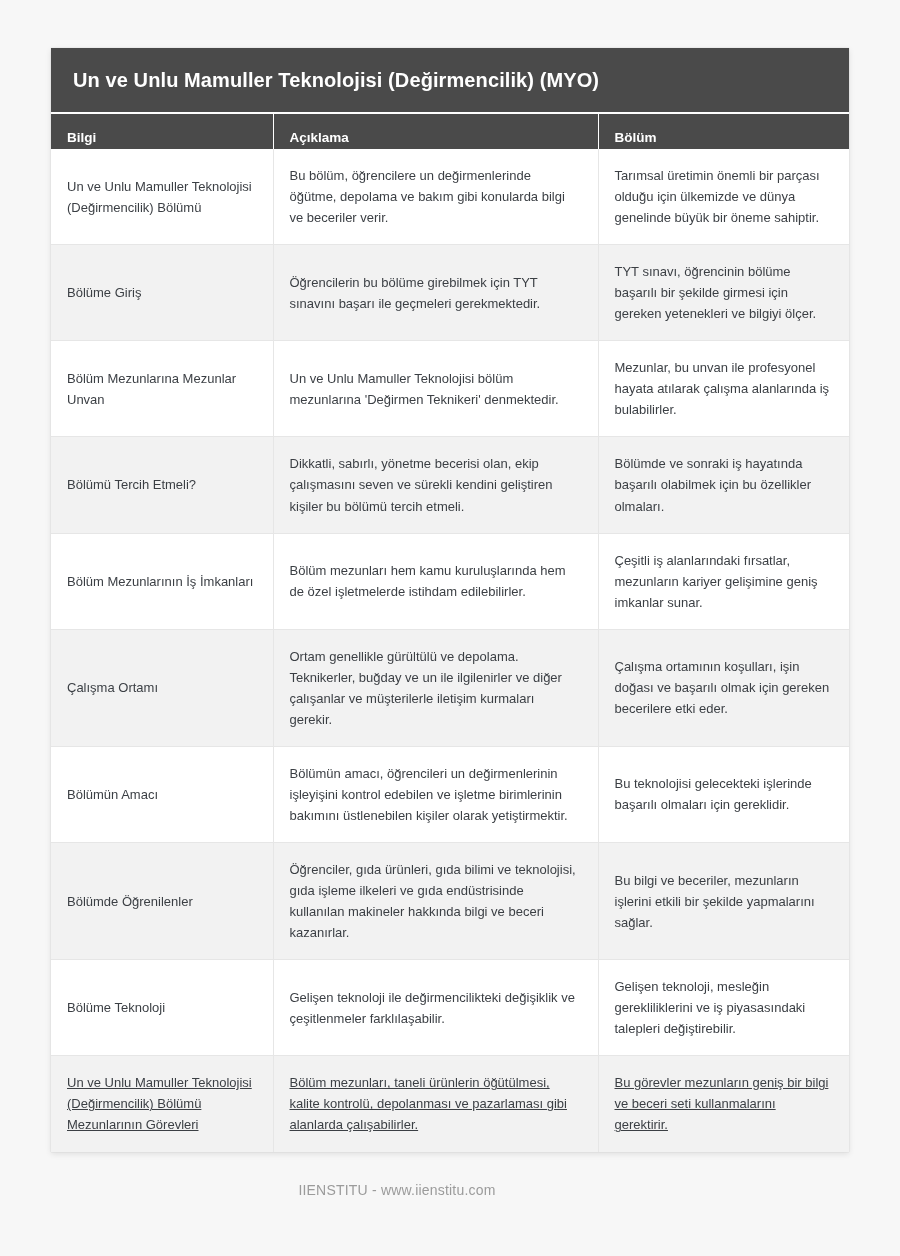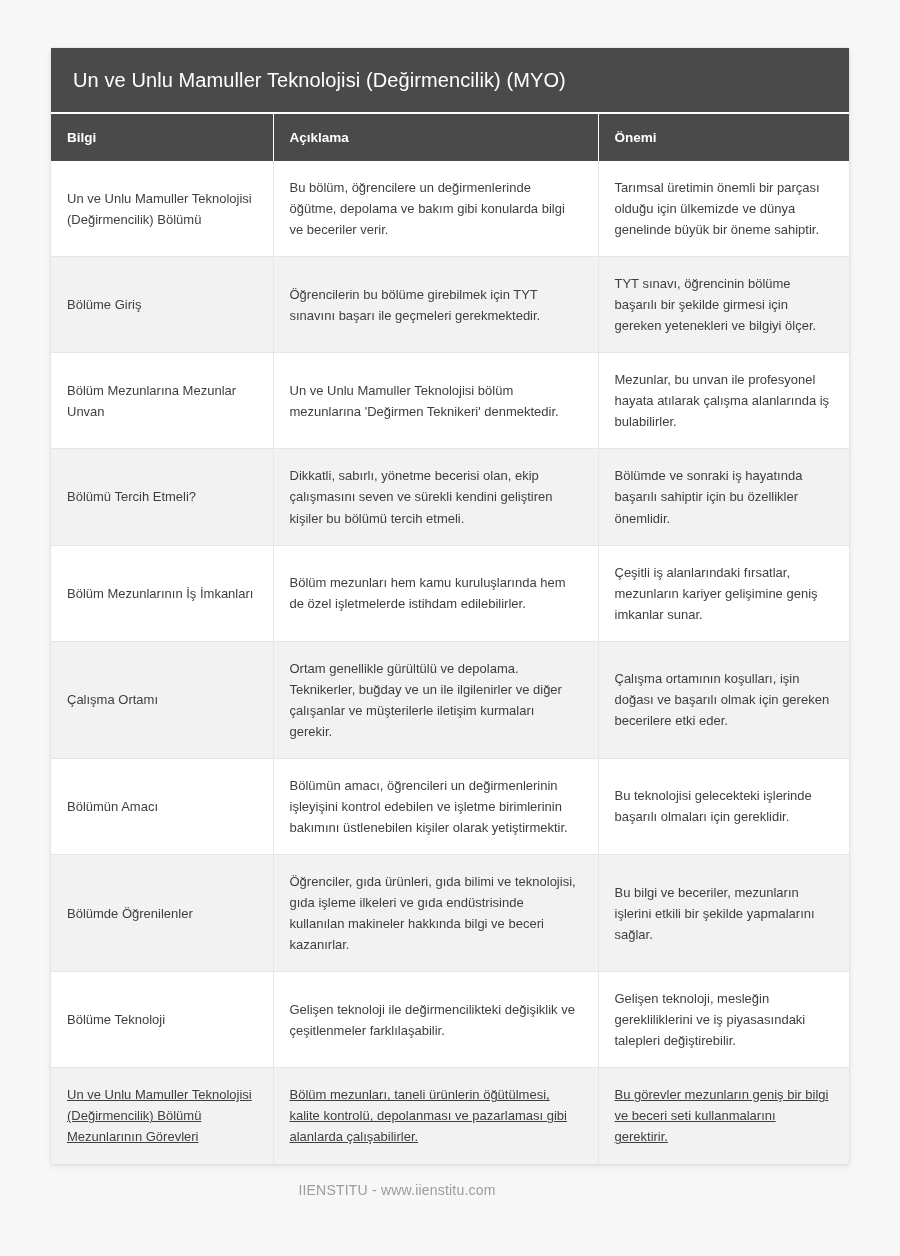--- a/index.html
+++ b/index.html
@@ -34,21 +34,21 @@
   
   .title-bar {
     background: #4a4a4a;
     color: #ffffff;
     padding: 20px 22px 19px 22px;
     box-sizing: border-box;
     border-bottom: 2px solid #ffffff;
   }
   .title-bar .title-text {
     font-size: 20px;
-    font-weight: normal;
+    font-weight: bold;
     line-height: 1.25;
     letter-spacing: 0.1px;
     display: block;
   }
 
   
   table.data-table {
     border-collapse: collapse;
     width: 798px;
     table-layout: fixed;
@@ -56,21 +56,21 @@
   table.data-table col.c1 { width: 222px; }
   table.data-table col.c2 { width: 325px; }
   table.data-table col.c3 { width: 251px; }
 
   thead th {
     background: #4a4a4a;
     color: #ffffff;
     font-size: 13.5px;
     font-weight: bold;
     text-align: left;
-    padding: 16px 18px 16px 16px;
+    padding: 16px 18px 4px 16px;
     border-right: 1px solid #ffffff;
     vertical-align: middle;
     box-sizing: border-box;
   }
   thead th:last-child { border-right: none; }
 
   tbody td {
     font-size: 13px;
     line-height: 1.62;
     color: #3b3f44;
@@ -113,21 +113,21 @@
     <table class="data-table">
       <colgroup>
         <col class="c1">
         <col class="c2">
         <col class="c3">
       </colgroup>
       <thead>
         <tr>
           <th>Bilgi</th>
           <th>Açıklama</th>
-          <th>Önemi</th>
+          <th>Bölüm</th>
         </tr>
       </thead>
       <tbody>
         <tr class="plain">
           <td>Un ve Unlu Mamuller Teknolojisi (Değirmencilik) Bölümü</td>
           <td>Bu bölüm, öğrencilere un değirmenlerinde öğütme, depolama ve bakım gibi konularda bilgi ve beceriler verir.</td>
           <td>Tarımsal üretimin önemli bir parçası olduğu için ülkemizde ve dünya genelinde büyük bir öneme sahiptir.</td>
         </tr>
         <tr class="alt">
           <td>Bölüme Giriş</td>
@@ -135,21 +135,21 @@
           <td>TYT sınavı, öğrencinin bölüme başarılı bir şekilde girmesi için gereken yetenekleri ve bilgiyi ölçer.</td>
         </tr>
         <tr class="plain">
           <td>Bölüm Mezunlarına Mezunlar Unvan</td>
           <td>Un ve Unlu Mamuller Teknolojisi bölüm mezunlarına 'Değirmen Teknikeri' denmektedir.</td>
           <td>Mezunlar, bu unvan ile profesyonel hayata atılarak çalışma alanlarında iş bulabilirler.</td>
         </tr>
         <tr class="alt">
           <td>Bölümü Tercih Etmeli?</td>
           <td>Dikkatli, sabırlı, yönetme becerisi olan, ekip çalışmasını seven ve sürekli kendini geliştiren kişiler bu bölümü tercih etmeli.</td>
-          <td>Bölümde ve sonraki iş hayatında başarılı sahiptir için bu özellikler önemlidir.</td>
+          <td>Bölümde ve sonraki iş hayatında başarılı olabilmek için bu özellikler olmaları.</td>
         </tr>
         <tr class="plain">
           <td>Bölüm Mezunlarının İş İmkanları</td>
           <td>Bölüm mezunları hem kamu kuruluşlarında hem de özel işletmelerde istihdam edilebilirler.</td>
           <td>Çeşitli iş alanlarındaki fırsatlar, mezunların kariyer gelişimine geniş imkanlar sunar.</td>
         </tr>
         <tr class="alt">
           <td>Çalışma Ortamı</td>
           <td>Ortam genellikle gürültülü ve depolama. Teknikerler, buğday ve un ile ilgilenirler ve diğer çalışanlar ve müşterilerle iletişim kurmaları gerekir.</td>
           <td>Çalışma ortamının koşulları, işin doğası ve başarılı olmak için gereken becerilere etki eder.</td>

